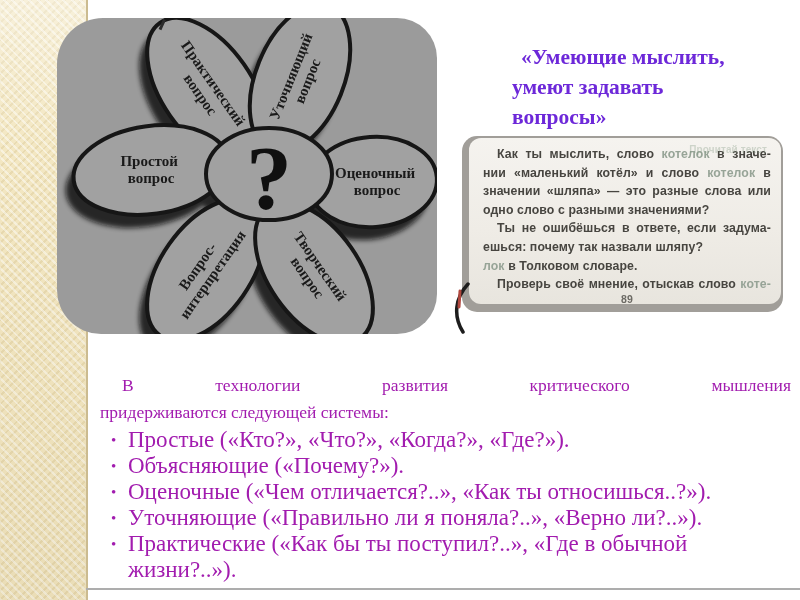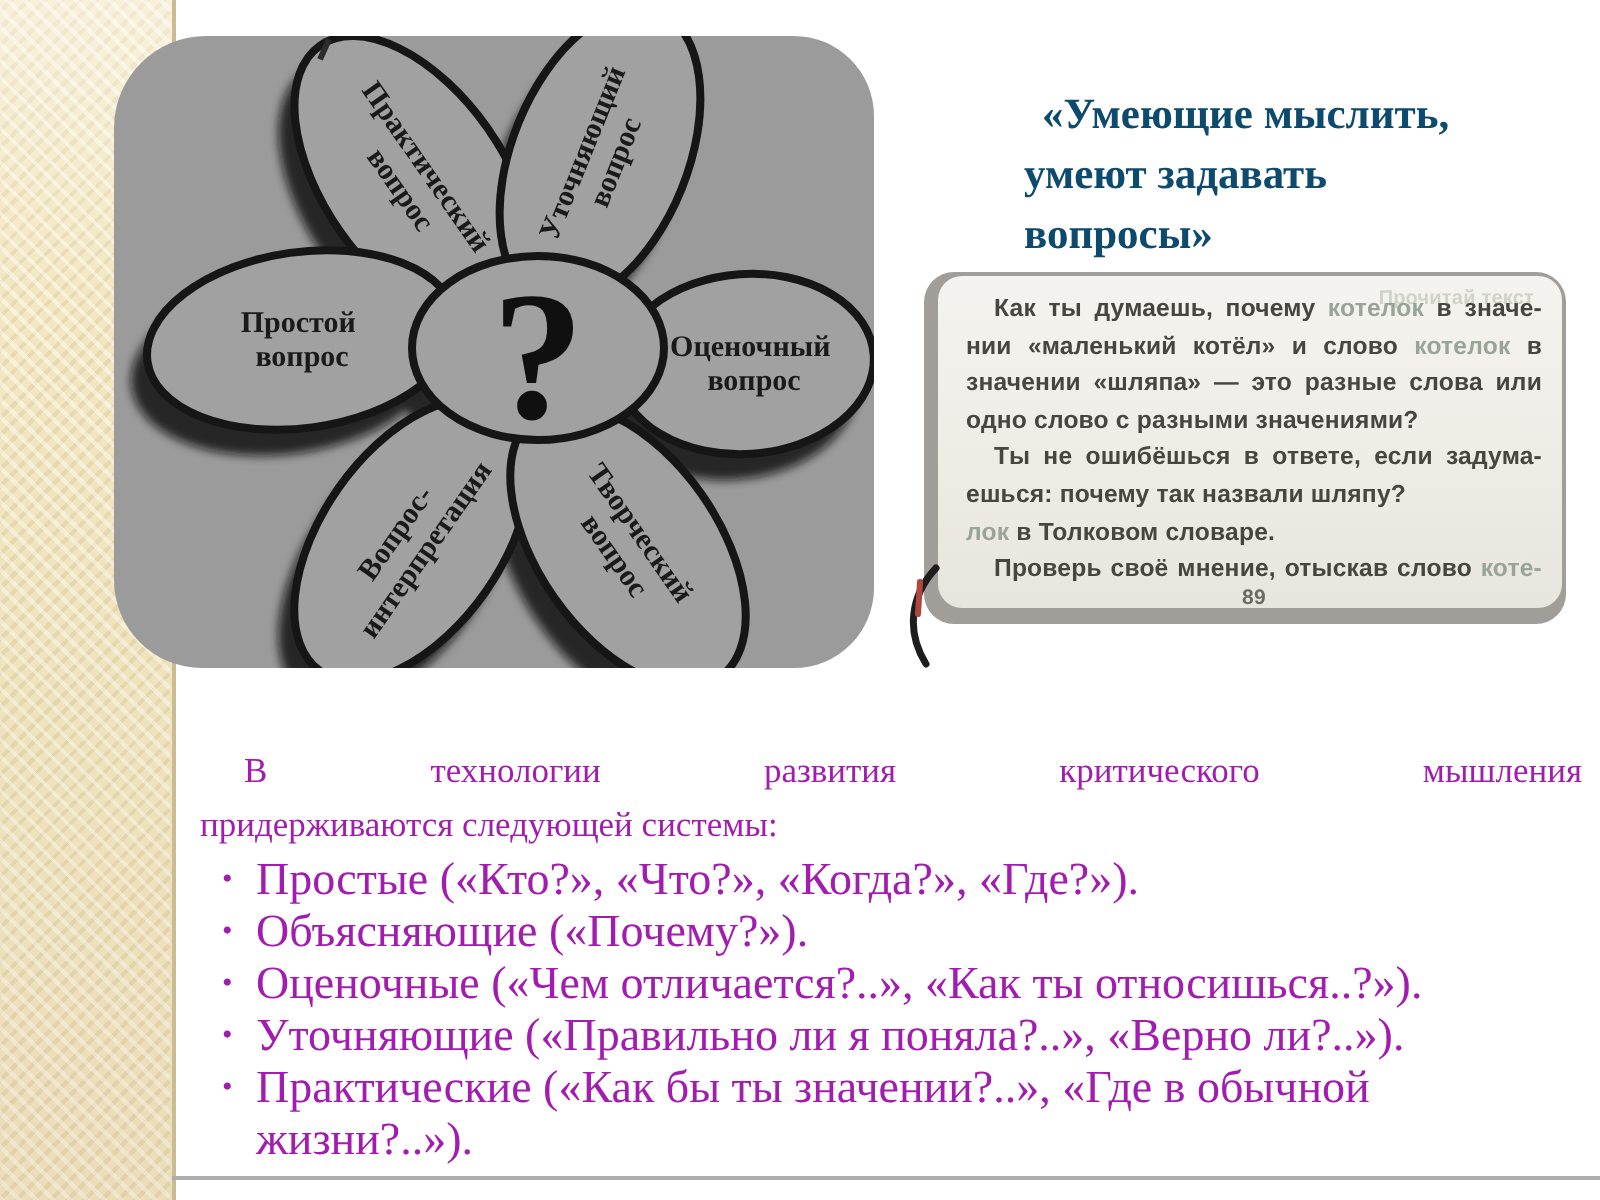--- a/index.html
+++ b/index.html
@@ -19,21 +19,21 @@
   .bottom-line{position:absolute;left:86px;right:0;top:588px;height:2px;background:#adadad;}
 
   
   .flower{position:absolute;left:57px;top:18px;width:380px;height:316px;
     background:#9b9b9b;border-radius:46px 40px 40px 44px;overflow:hidden;}
   .petal-label{font-family:"Liberation Serif",serif;font-weight:bold;font-size:15px;fill:#1a1a1a;}
   .qmark{font-family:"Liberation Serif",serif;font-weight:bold;font-size:92px;fill:#101010;}
 
   
   .quote{position:absolute;left:512px;top:42px;width:288px;
-    font-weight:bold;font-size:21.5px;line-height:30px;color:#0c4a6e;}
+    font-weight:bold;font-size:21.5px;line-height:30px;color:#6d28d9;}
   .quote-line{white-space:nowrap;}
   .quote-line:first-child{text-indent:9px;}
 
   
   .textbook{position:absolute;left:462px;top:136px;width:321px;height:176px;
     background:#a19e99;border-radius:15px;}
   .tb-page{position:absolute;left:7px;top:2px;right:2px;bottom:8px;border-radius:12px;
     background:linear-gradient(180deg,#f5f3ef 0%,#efece6 55%,#e8e5de 100%);
     padding:7px 10px 0 14px;box-sizing:border-box;
     font-family:"Liberation Sans",sans-serif;font-weight:bold;font-size:12.3px;
@@ -124,21 +124,21 @@
 
   <div class="quote">
     <div class="quote-line">«Умеющие мыслить,</div>
     <div class="quote-line">умеют задавать</div>
     <div class="quote-line">вопросы»</div>
   </div>
 
   <div class="textbook">
     <div class="tb-page">
       <div class="tb-bleed">Прочитай текст</div>
-      <div class="tb-line ind"><span>Как ты думаешь, почему </span><span class="tb-green">котелок</span><span> в значе-</span></div>
+      <div class="tb-line ind"><span>Как ты мыслить, слово </span><span class="tb-green">котелок</span><span> в значе-</span></div>
       <div class="tb-line"><span>нии «маленький котёл» и слово </span><span class="tb-green">котелок</span><span> в</span></div>
       <div class="tb-line"><span>значении «шляпа» — это разные слова или</span></div>
       <div class="tb-line end"><span>одно слово с разными значениями?</span></div>
       <div class="tb-line ind"><span>Ты не ошибёшься в ответе, если задума-</span></div>
       <div class="tb-line end"><span>ешься: почему так назвали шляпу?</span></div>
       <div class="tb-line end"><span class="tb-green">лок</span><span> в Толковом словаре.</span></div>
       <div class="tb-line ind"><span>Проверь своё мнение, отыскав слово </span><span class="tb-green">коте-</span></div>
       <div class="tb-pagenum">89</div>
     </div>
     <svg class="corner-artifact" viewBox="0 0 26 52">
@@ -148,17 +148,17 @@
   </div>
 
   <div class="bodytext">
     <div class="para1">В технологии развития критического мышления</div>
     <div class="para2">придерживаются следующей системы:</div>
     <ul class="bullets">
       <li>Простые («Кто?», «Что?», «Когда?», «Где?»).</li>
       <li>Объясняющие («Почему?»).</li>
       <li>Оценочные («Чем отличается?..», «Как ты относишься..?»).</li>
       <li>Уточняющие («Правильно ли я поняла?..», «Верно ли?..»).</li>
-      <li>Практические («Как бы ты значении?..», «Где в обычной жизни?..»).</li>
+      <li>Практические («Как бы ты поступил?..», «Где в обычной жизни?..»).</li>
     </ul>
   </div>
 
 </div>
 
 </body></html>

